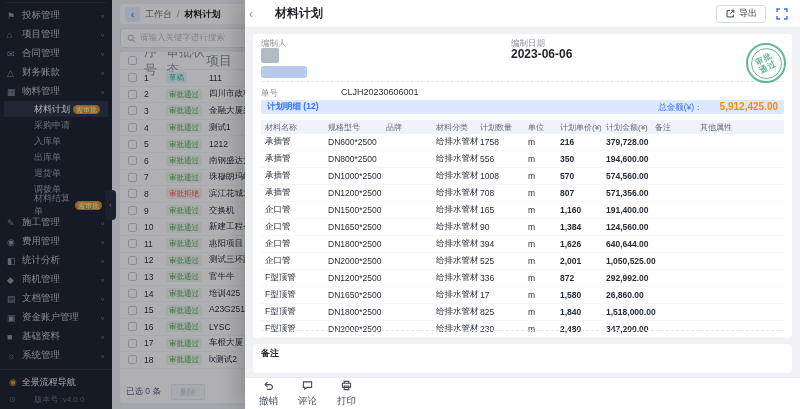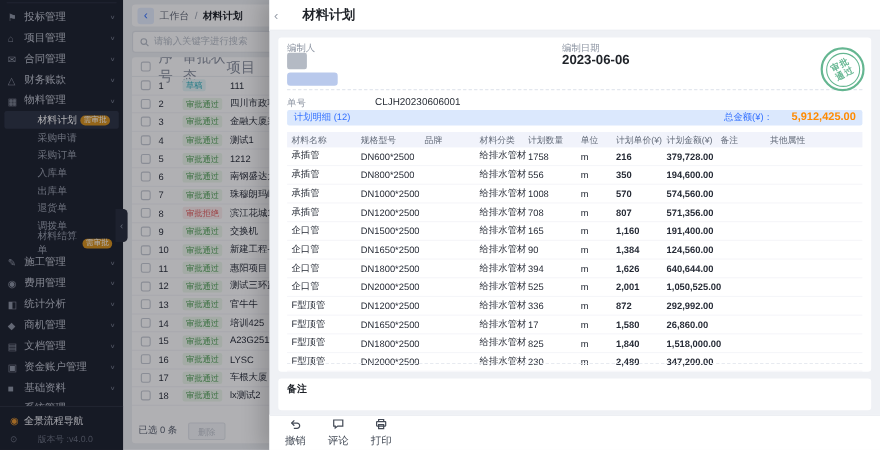--- a/index.html
+++ b/index.html
@@ -65,21 +65,21 @@
   .expand-btn{background:none;border:none;padding:0;cursor:pointer;display:flex;}
 
   .card1{position:absolute;left:8px;right:8px;top:34px;height:304px;background:#fff;border-radius:3px;}
   .f-label{position:absolute;font-size:8.5px;color:#8b93a1;}
   .avatar-censored{position:absolute;left:8px;top:14px;width:18px;height:15px;background:#b4bac4;border-radius:2px;filter:blur(.5px);}
   .tag-censored{position:absolute;left:8px;top:32px;width:46px;height:12px;background:#b9c9ec;border-radius:3px;filter:blur(.6px);}
   .date-value{position:absolute;left:258px;top:13px;font-size:12px;font-weight:bold;color:#1f2329;}
   .dash1{position:absolute;left:8px;right:8px;top:47px;border-top:1px dashed #e3e7ee;}
   .no-value{position:absolute;left:88px;top:53px;font-size:9px;color:#2a2f38;}
   .bluebar{position:absolute;left:8px;right:8px;top:66px;height:14px;background:#dbe8fd;border-radius:2px;display:flex;align-items:center;padding:0 6px;}
-  .bluebar .bb-title{font-size:8.5px;font-weight:normal;color:#3370ff;}
+  .bluebar .bb-title{font-size:8.5px;font-weight:bold;color:#3370ff;}
   .bluebar .bb-right{margin-left:auto;display:flex;align-items:baseline;gap:17px;}
   .bluebar .bb-total-label{font-size:8.5px;color:#3370ff;}
   .bluebar .bb-total-value{font-size:10px;font-weight:bold;color:#ff8a00;}
   .dtable{position:absolute;left:8px;right:8px;top:86px;}
   .t-head{height:14px;display:flex;align-items:center;background:#f1f3fb;font-size:8px;color:#646c7a;}
   .t-row{height:17px;display:flex;align-items:center;font-size:8.5px;color:#262b36;border-bottom:1px solid #f5f6f9;}
   .c0{width:67px;padding-left:4px;}.c1{width:58px;}.c2{width:50px;}.c3{width:44px;}
   .c4{width:48px;}.c5{width:32px;}.c6{width:46px;}.c7{width:49px;}.c8{width:45px;}.c9{flex:1;}
   .t-row .c6,.t-row .c7{font-weight:bold;}
   .dash2{position:absolute;left:8px;right:8px;top:296px;border-top:1px dashed #e7eaf0;}
@@ -128,23 +128,20 @@
         <span class="s-chev">∨</span>
       </div>
       <div class="s-sub sel">
         <span class="s-sublabel">材料计划</span>
         <span class="s-badge">需审批</span>
       </div>
       <div class="s-sub">
         <span class="s-sublabel">采购申请</span>
       </div>
       <div class="s-sub">
-        <span class="s-sublabel">采购订单</span>
-      </div>
-      <div class="s-sub">
         <span class="s-sublabel">入库单</span>
       </div>
       <div class="s-sub">
         <span class="s-sublabel">出库单</span>
       </div>
       <div class="s-sub">
         <span class="s-sublabel">退货单</span>
       </div>
       <div class="s-sub">
         <span class="s-sublabel">调拨单</span>
@@ -350,20 +347,40 @@
     </div>
   </div>
 </section>
 
 <div class="mask"></div>
 
 <section class="drawer">
   <div class="dheader">
     <span class="dhandle">‹</span>
     <span class="dtitle">材料计划</span>
+    <span class="dactions">
+      <button class="export-btn">
+        <span class="ico">
+          <svg width="10" height="10" viewBox="0 0 12 12" fill="none" stroke="#39414e" stroke-width="1.2">
+              <path d="M6 2H2.5v7.5H10V6.5"></path>
+              <path d="M7.5 1.5H10.5V4.5"></path>
+              <path d="M10.3 1.7 6.3 5.7"></path>
+            </svg>
+        </span>
+        <span>导出</span>
+      </button>
+      <button class="expand-btn">
+        <svg width="12" height="12" viewBox="0 0 12 12" fill="none" stroke="#3370ff" stroke-width="1.4">
+            <path d="M1 4V1h3"></path>
+            <path d="M8 1h3v3"></path>
+            <path d="M11 8v3H8"></path>
+            <path d="M4 11H1V8"></path>
+          </svg>
+      </button>
+    </span>
   </div>
 
   <div class="card1">
     <span class="f-label" style="left:8px;top:4px;">编制人</span>
     <span class="avatar-censored"></span>
     <span class="tag-censored"></span>
     <span class="f-label" style="left:258px;top:4px;">编制日期</span>
     <span class="date-value">2023-06-06</span>
     <div class="dash1"></div>
     <span class="f-label" style="left:8px;top:54px;">单号</span>

